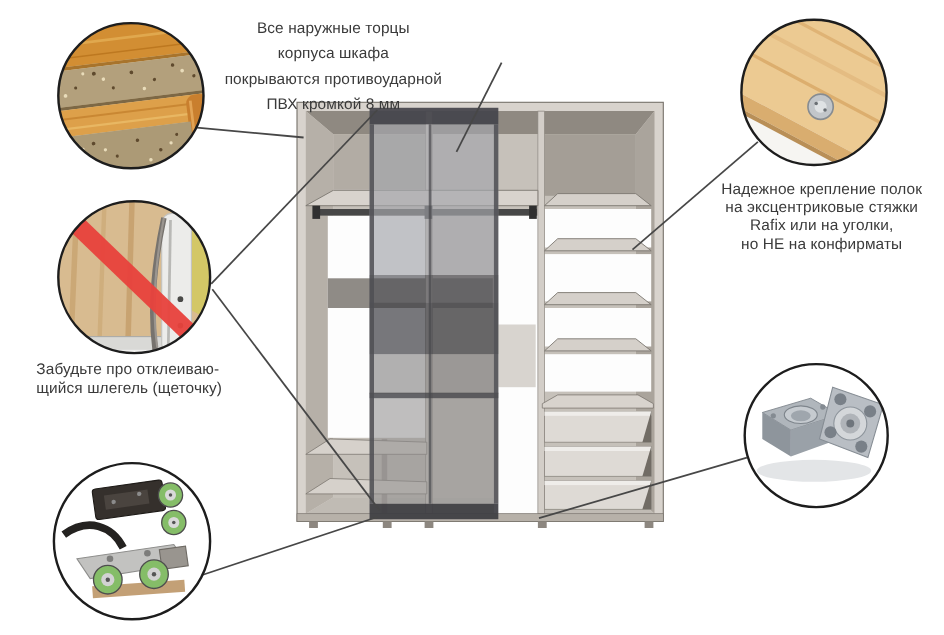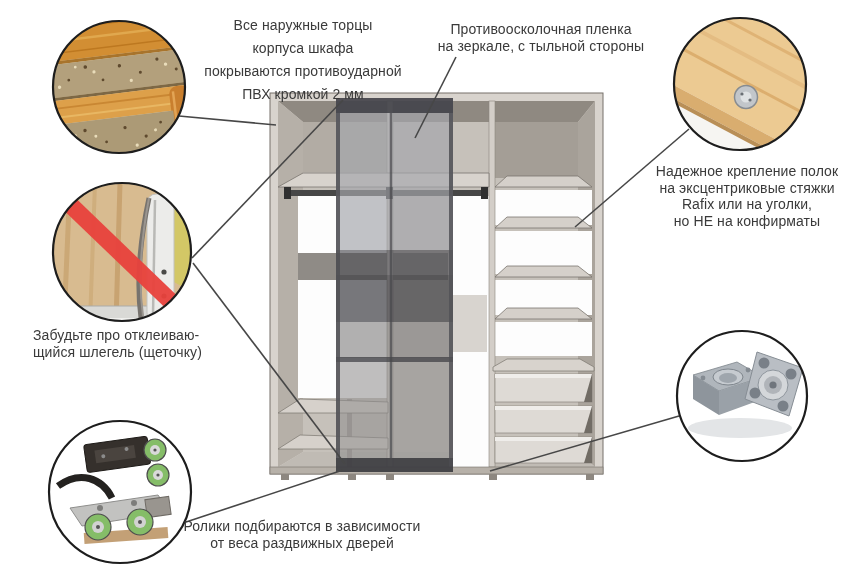--- a/index.html
+++ b/index.html
@@ -286,24 +286,20 @@
         <circle cx="755" cy="393" r="5.5" fill="#798088"></circle>
       </g>
     </g>
     <circle cx="742" cy="396" r="65" fill="none" stroke="#1d1d1d" stroke-width="2.2"></circle>
   </g>
 </svg>
 
   <div id="note-edge-pvc" class="note center">Все наружные торцы
 корпуса шкафа
 покрываются противоударной
-ПВХ кромкой 2 мм</div>
-  <div id="note-mirror-film" class="note center">Противоосколочная пленка
-на зеркале, с тыльной стороны</div>
+ПВХ кромкой 8 мм</div>
   <div id="note-schlegel" class="note left">Забудьте про отклеиваю-
 щийся шлегель (щеточку)</div>
   <div id="note-shelf-fastening" class="note center">Надежное крепление полок
 на эксцентриковые стяжки
 Rafix или на уголки,
 но НЕ на конфирматы</div>
-  <div id="note-rollers" class="note center">Ролики подбираются в зависимости
-от веса раздвижных дверей</div>
 </div>
 
 </body></html>

